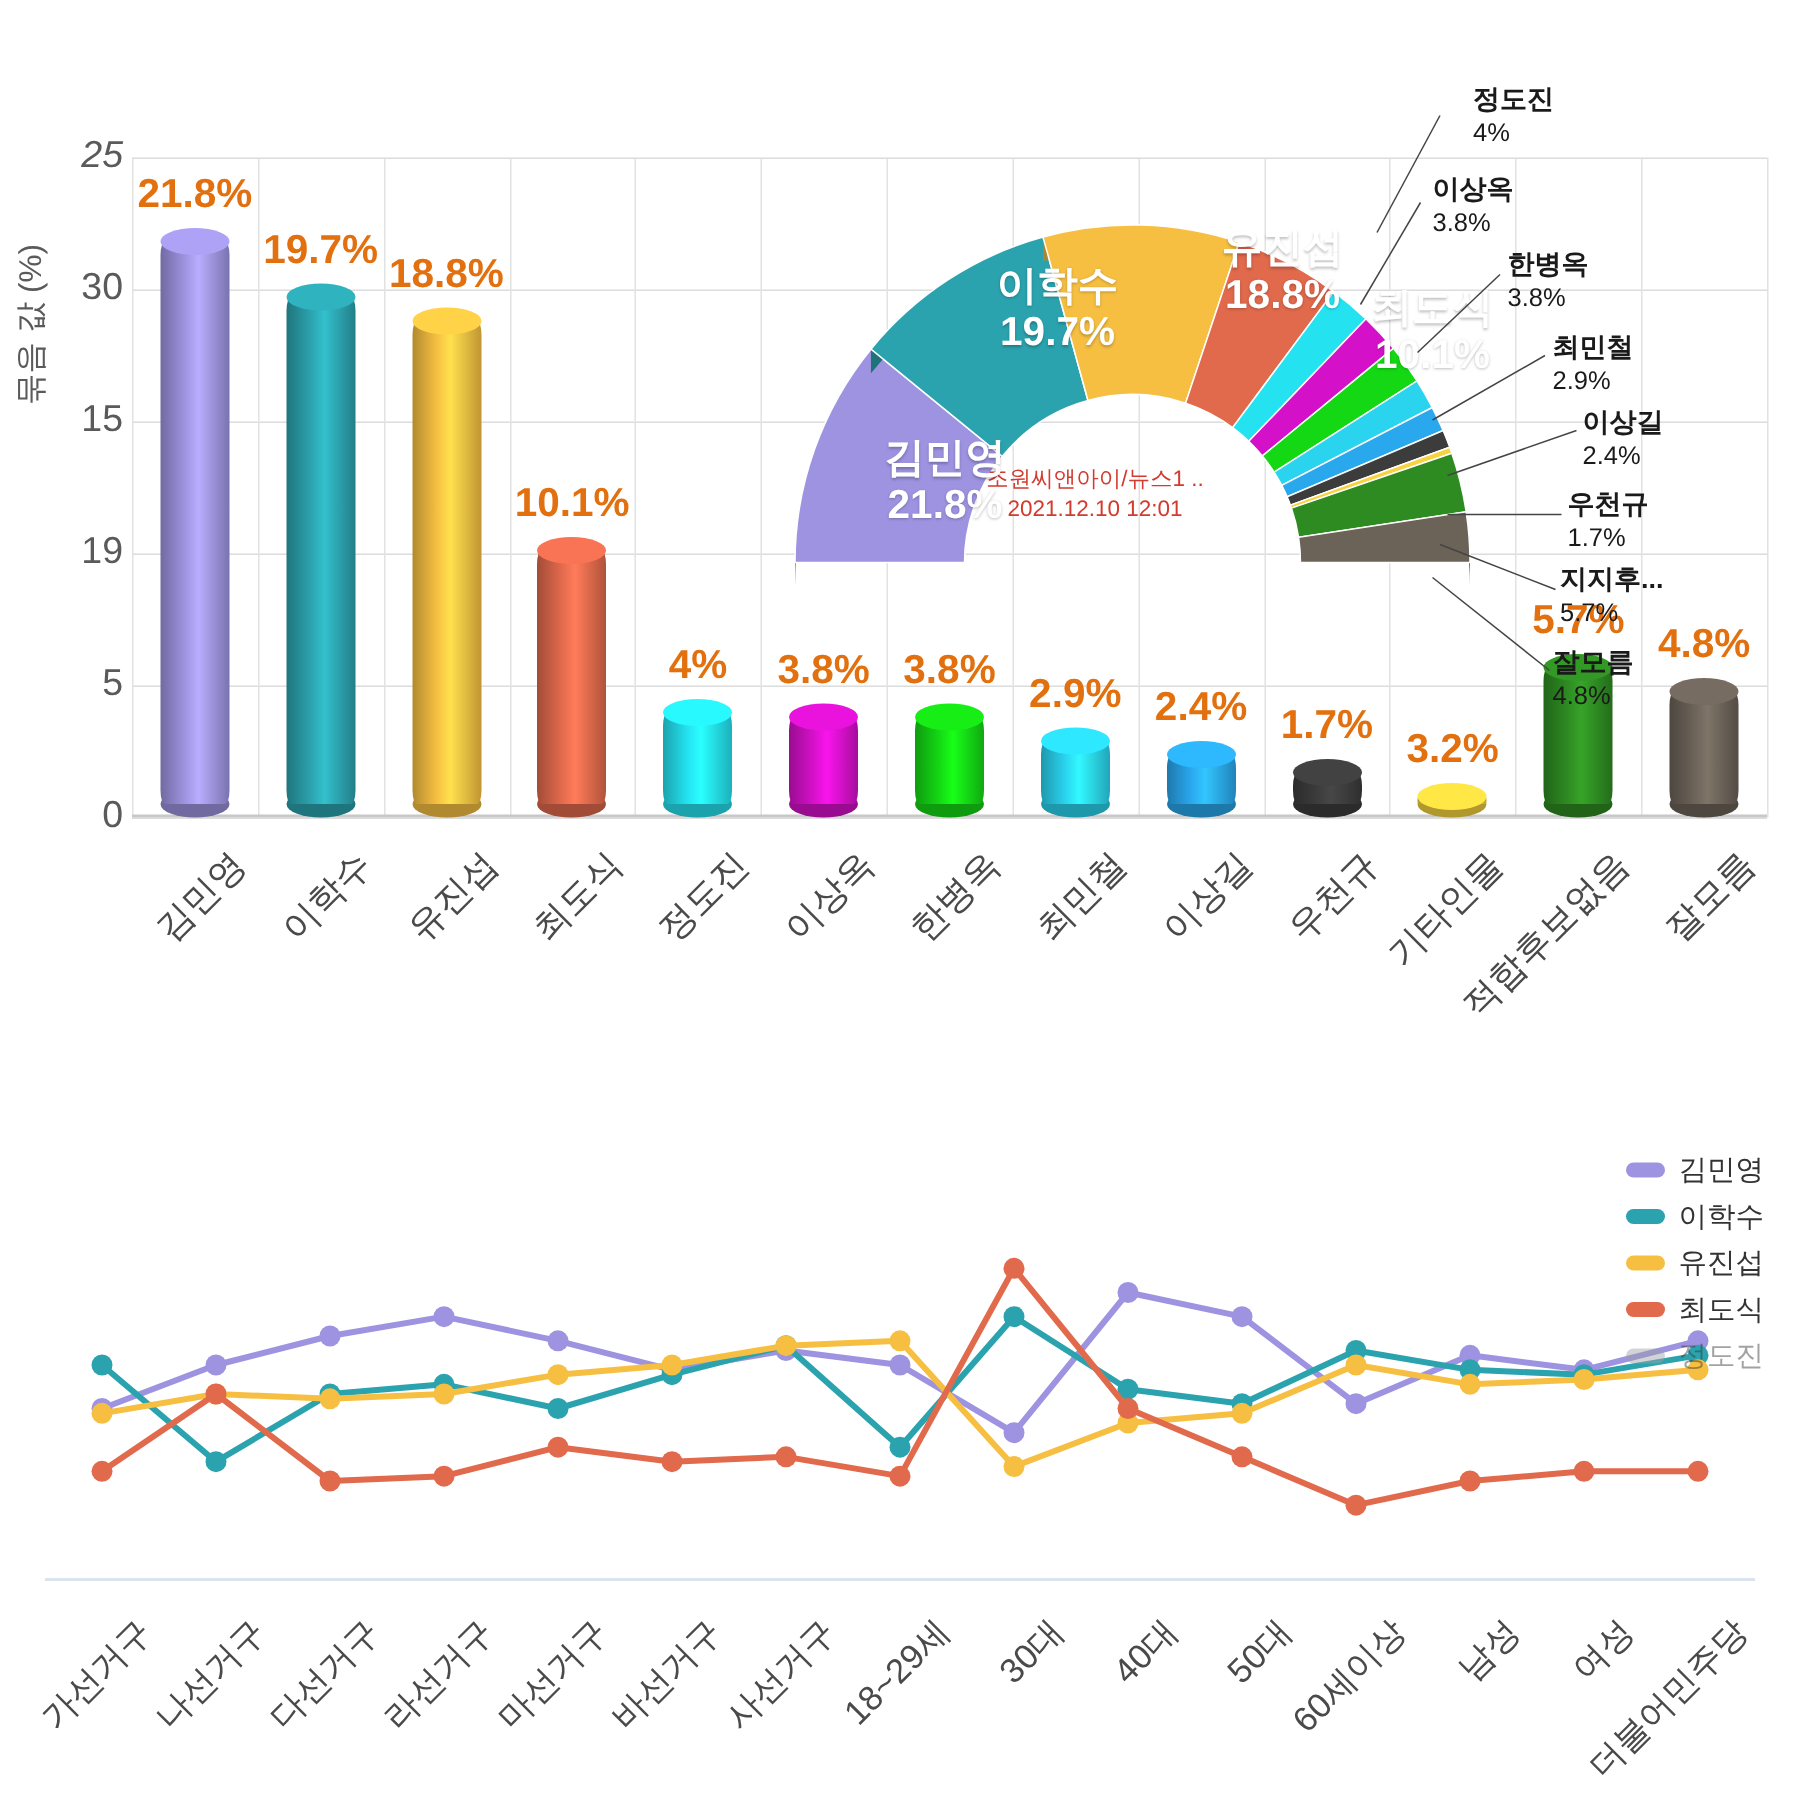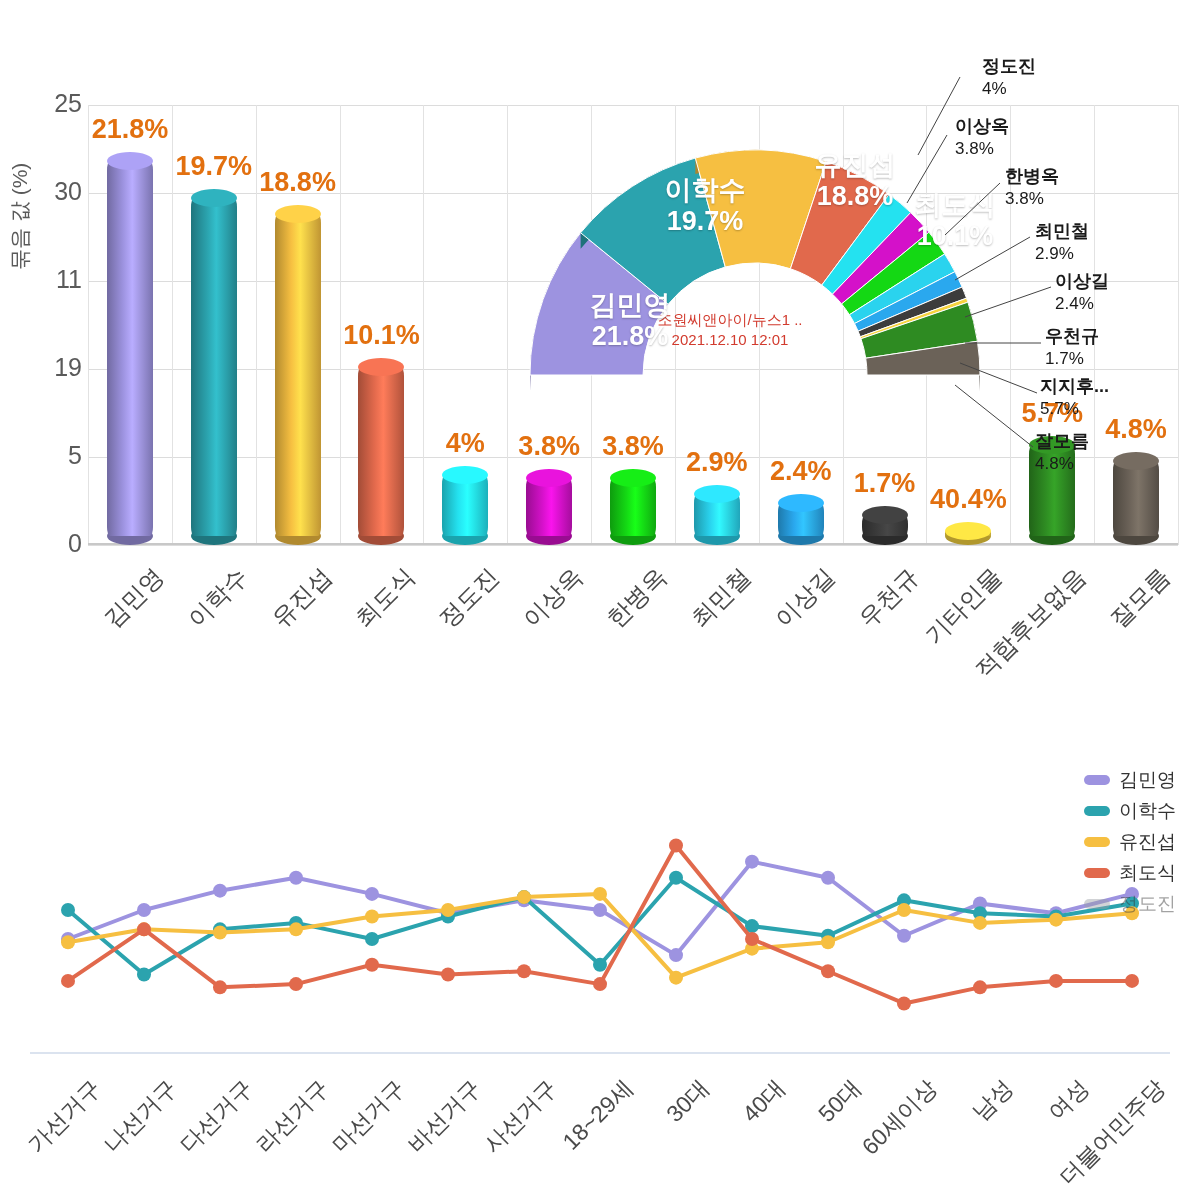--- a/index.html
+++ b/index.html
@@ -56,25 +56,25 @@
 <div class="panel" id="bar-panel">
 
   <div class="plot" id="barplot">
       <div class="grid-h" style="top: 440px;"></div>
       <div class="ytick" style="top: 440px;">0</div>
       <div class="grid-h" style="top: 352px;"></div>
       <div class="ytick" style="top: 352px;">5</div>
       <div class="grid-h" style="top: 264px;"></div>
       <div class="ytick" style="top: 264px;">19</div>
       <div class="grid-h" style="top: 176px;"></div>
-      <div class="ytick" style="top: 176px;">11</div>
+      <div class="ytick" style="top: 176px;">15</div>
       <div class="grid-h" style="top: 88px;"></div>
       <div class="ytick" style="top: 88px;">30</div>
       <div class="grid-h" style="top: 0px;"></div>
-      <div class="ytick" style="top: 0px;">25</div>
+      <div class="ytick" style="top: 0px; font-style: italic;">25</div>
       <div class="grid-v" style="left: 0px;"></div>
       <div class="grid-v" style="left: 83.8462px;"></div>
       <div class="grid-v" style="left: 167.692px;"></div>
       <div class="grid-v" style="left: 251.538px;"></div>
       <div class="grid-v" style="left: 335.385px;"></div>
       <div class="grid-v" style="left: 419.231px;"></div>
       <div class="grid-v" style="left: 503.077px;"></div>
       <div class="grid-v" style="left: 586.923px;"></div>
       <div class="grid-v" style="left: 670.769px;"></div>
       <div class="grid-v" style="left: 754.615px;"></div>
@@ -140,21 +140,21 @@
       <div class="bar" style="left: 773.538px; width: 46px; height: 29.92px;">
         <div class="base" style="background: rgb(43, 43, 43);"></div>
         <div class="body" style="height: 20.92px; background: linear-gradient(to right, rgb(43, 43, 43), rgb(60, 60, 60) 35%, rgb(71, 71, 71) 55%, rgb(47, 47, 47));"></div>
         <div class="cap" style="bottom: 20.92px; background: rgb(66, 66, 66);"></div>
         <div class="val" style="bottom: 45.92px;">1.7%</div>
       </div>
       <div class="bar" style="left: 857.385px; width: 46px; height: 14px;">
         <div class="base" style="background: rgb(177, 152, 45);"></div>
         <div class="body" style="height: 5px; background: linear-gradient(to right, rgb(177, 152, 45), rgb(246, 211, 63) 35%, rgb(255, 249, 74) 55%, rgb(192, 165, 49));"></div>
         <div class="cap" style="bottom: 5px; background: rgb(255, 232, 69);"></div>
-        <div class="val" style="bottom: 30px;">40.4%</div>
+        <div class="val" style="bottom: 30px;">3.2%</div>
       </div>
       <div class="bar" style="left: 941.231px; width: 46px; height: 100.32px;">
         <div class="base" style="background: rgb(33, 100, 24);"></div>
         <div class="body" style="height: 91.32px; background: linear-gradient(to right, rgb(33, 100, 24), rgb(46, 139, 34) 35%, rgb(54, 164, 40) 55%, rgb(36, 108, 27));"></div>
         <div class="cap" style="bottom: 91.32px; background: rgb(51, 153, 37);"></div>
         <div class="val" style="bottom: 116.32px;">5.7%</div>
       </div>
       <div class="bar" style="left: 1025.08px; width: 46px; height: 84.48px;">
         <div class="base" style="background: rgb(77, 71, 63);"></div>
         <div class="body" style="height: 75.48px; background: linear-gradient(to right, rgb(77, 71, 63), rgb(107, 98, 88) 35%, rgb(126, 116, 104) 55%, rgb(83, 76, 69));"></div>

